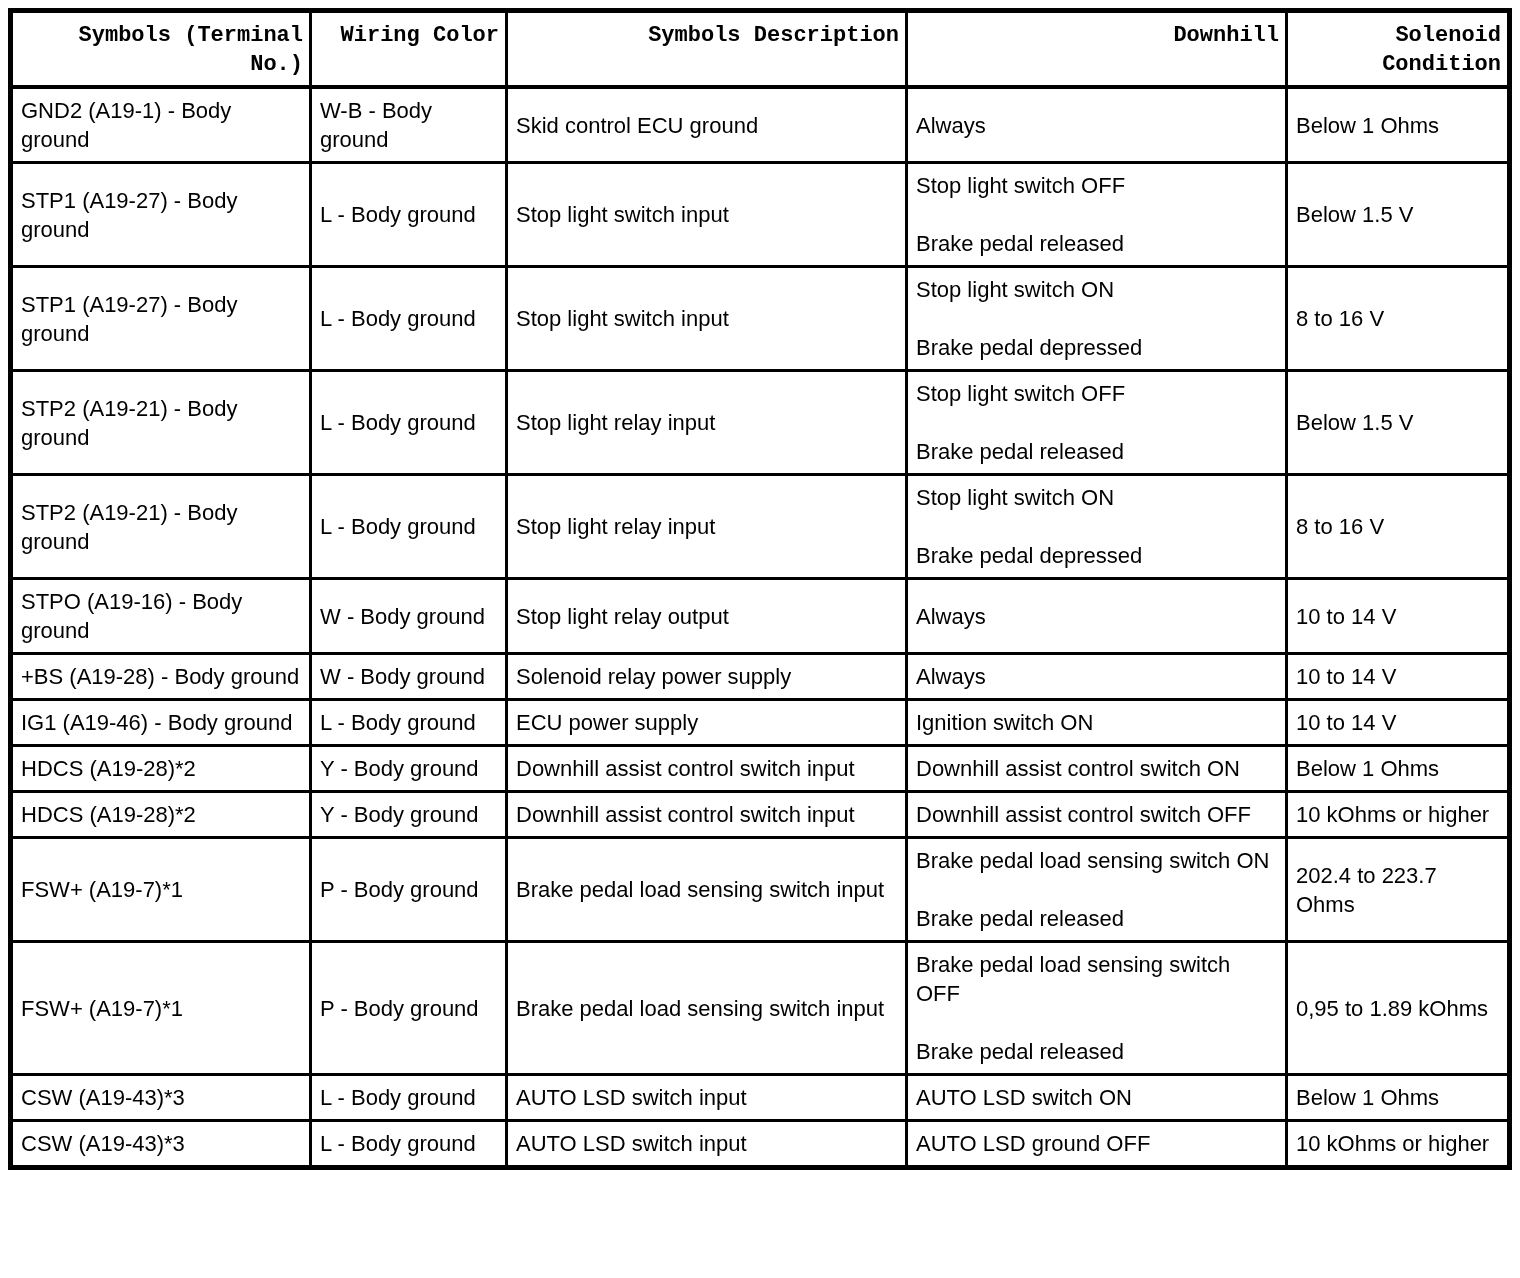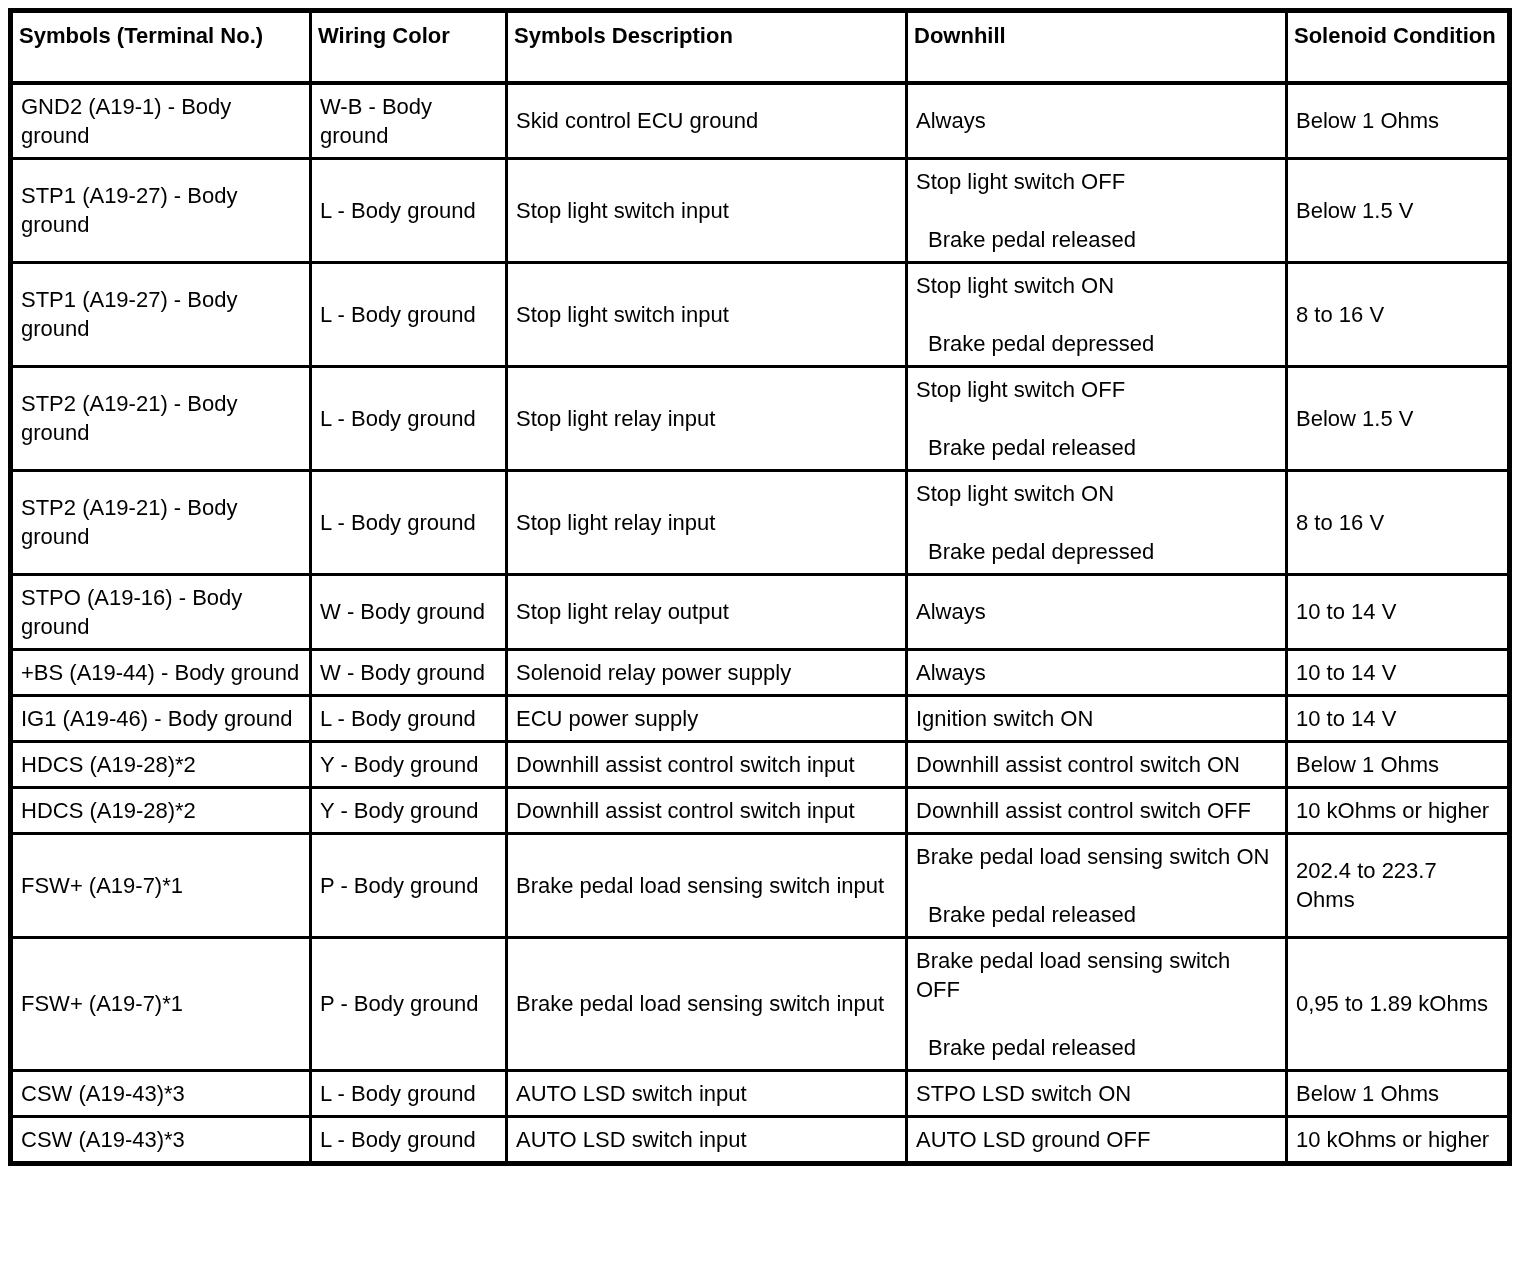--- a/index.html
+++ b/index.html
@@ -25,38 +25,39 @@
     line-height: 29px;
   }
   table.spec-table th,
   table.spec-table td {
     border: 3px solid #000000;
     box-sizing: border-box;
     overflow: hidden;
   }
   table.spec-table th {
     font-weight: bold;
-    text-align: left;
+    text-align: right;
     vertical-align: top;
     padding: 8px 6px 6px 6px;
     height: 72px;
     border-bottom: 4px solid #000000;
     font-size: 22px;
+    font-family: Liberation Mono, monospace;
   }
   table.spec-table td {
     text-align: left;
     vertical-align: middle;
     padding: 7px 8px;
   }
   .col-symbol  { width: 300px; }
   .col-wiring  { width: 196px; }
   .col-desc    { width: 400px; }
   .col-cond    { width: 380px; }
   .col-spec    { width: 223px; }
-  .cond-p + .cond-p { margin-top: 29px; margin-left: 12px; }
+  .cond-p + .cond-p { margin-top: 29px; }
 </style>
 </head>
 <body>
 
 <div class="page">
   <table class="spec-table">
     <colgroup>
       <col class="col-symbol">
       <col class="col-wiring">
       <col class="col-desc">
@@ -125,21 +126,21 @@
         <tr>
           <td>STPO (A19-16) - Body ground</td>
           <td>W - Body ground</td>
           <td>Stop light relay output</td>
           <td>
             <div class="cond-p">Always</div>
           </td>
           <td>10 to 14 V</td>
         </tr>
         <tr>
-          <td>+BS (A19-44) - Body ground</td>
+          <td>+BS (A19-28) - Body ground</td>
           <td>W - Body ground</td>
           <td>Solenoid relay power supply</td>
           <td>
             <div class="cond-p">Always</div>
           </td>
           <td>10 to 14 V</td>
         </tr>
         <tr>
           <td>IG1 (A19-46) - Body ground</td>
           <td>L - Body ground</td>
@@ -185,21 +186,21 @@
             <div class="cond-p">Brake pedal load sensing switch OFF</div>
             <div class="cond-p">Brake pedal released</div>
           </td>
           <td>0,95 to 1.89 kOhms</td>
         </tr>
         <tr>
           <td>CSW (A19-43)*3</td>
           <td>L - Body ground</td>
           <td>AUTO LSD switch input</td>
           <td>
-            <div class="cond-p">STPO LSD switch ON</div>
+            <div class="cond-p">AUTO LSD switch ON</div>
           </td>
           <td>Below 1 Ohms</td>
         </tr>
         <tr>
           <td>CSW (A19-43)*3</td>
           <td>L - Body ground</td>
           <td>AUTO LSD switch input</td>
           <td>
             <div class="cond-p">AUTO LSD ground OFF</div>
           </td>

